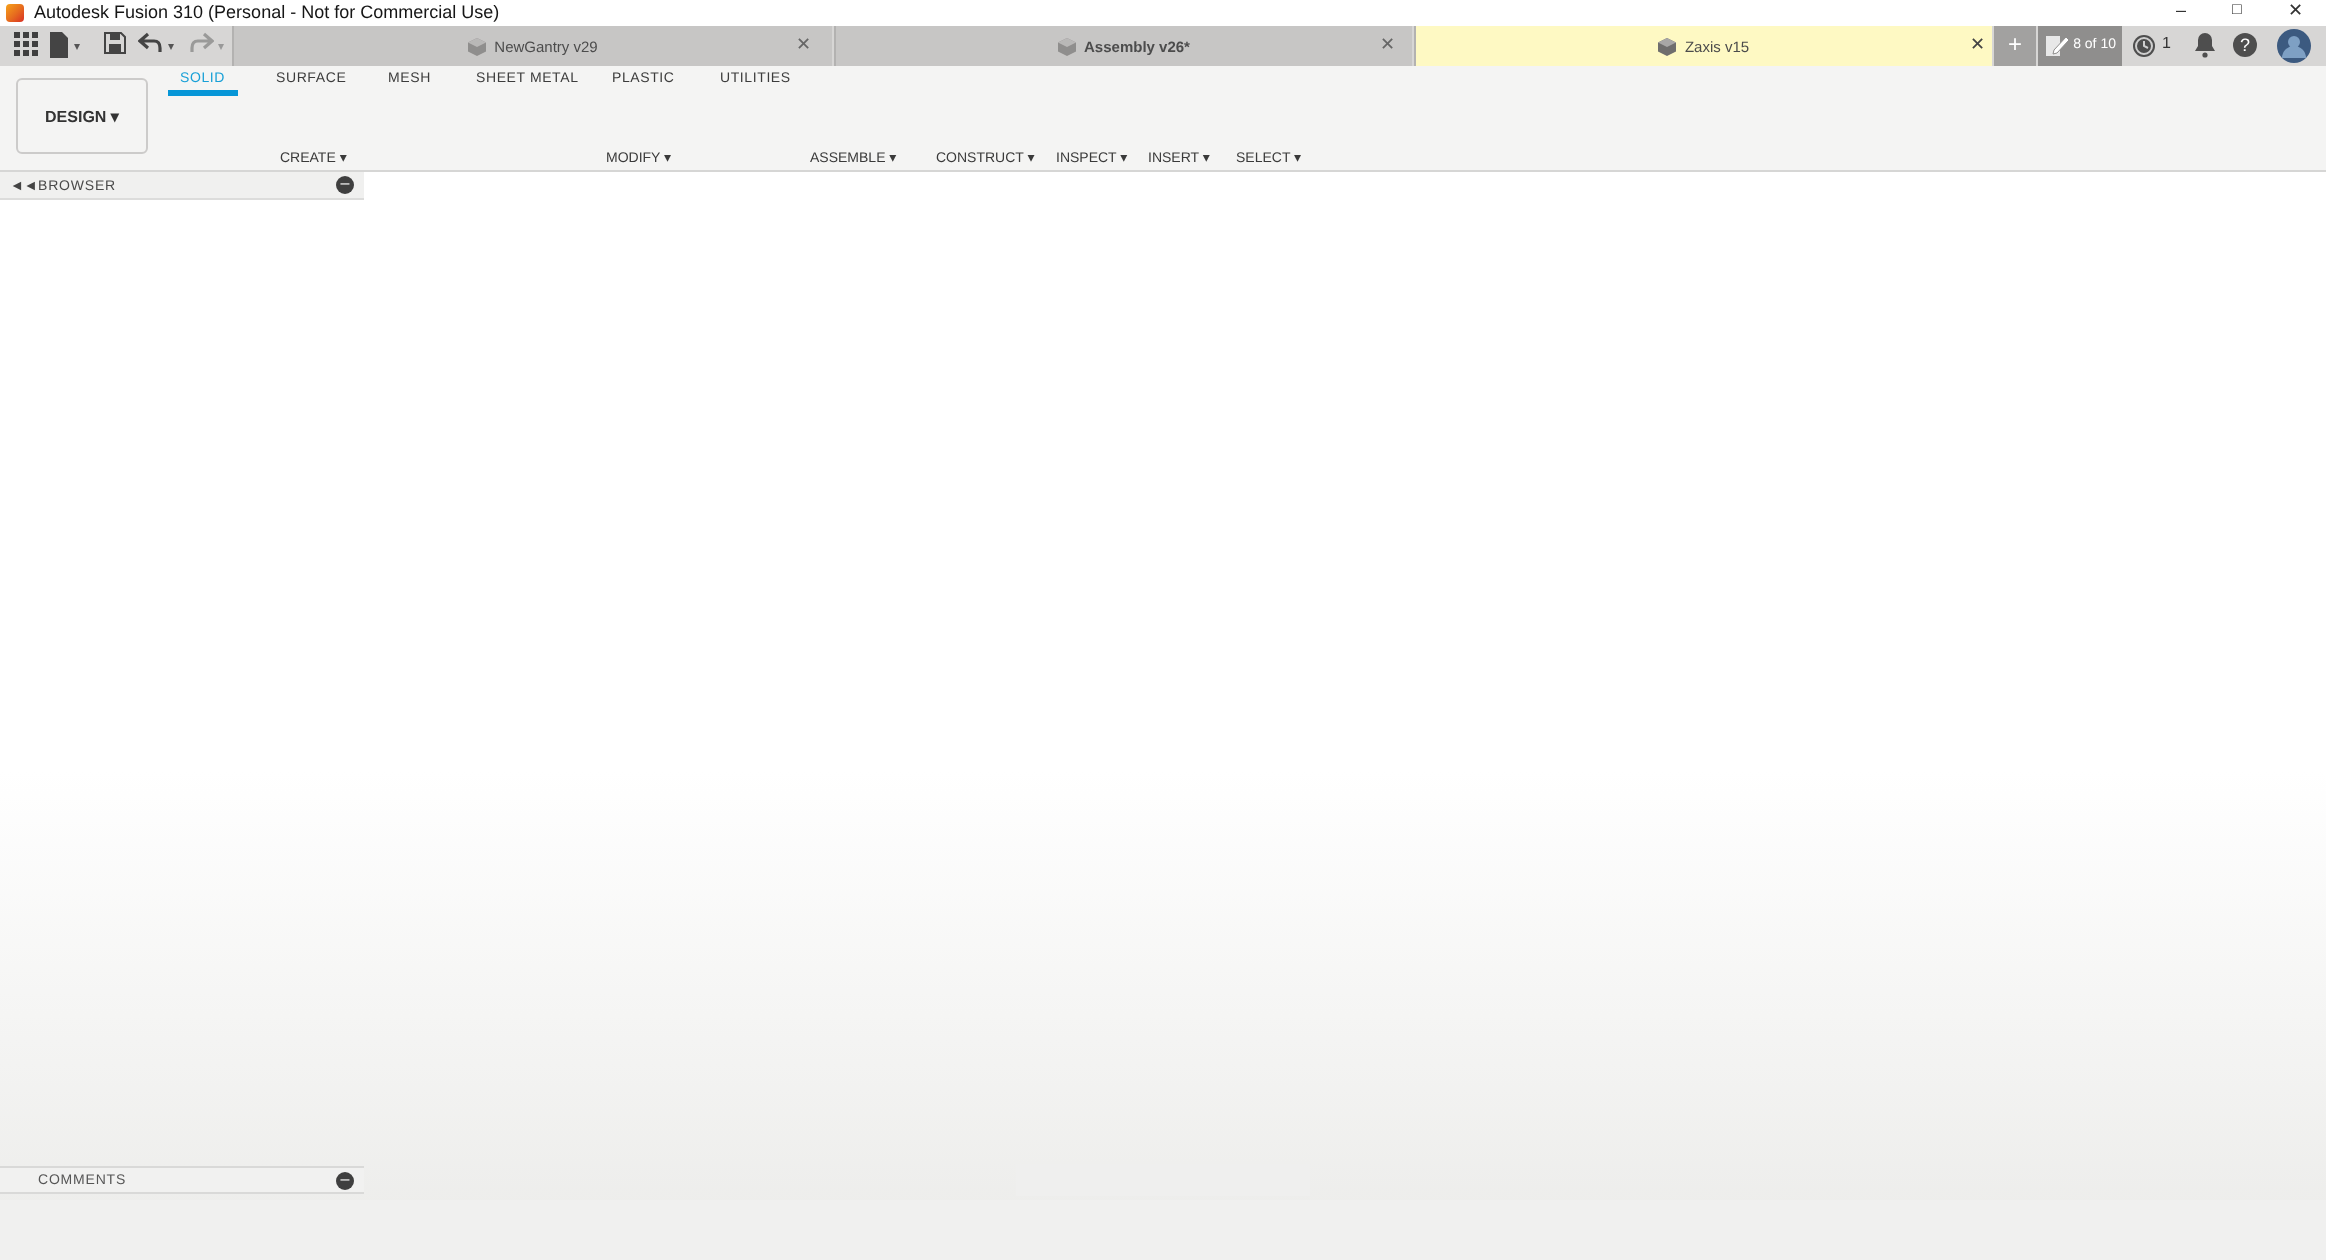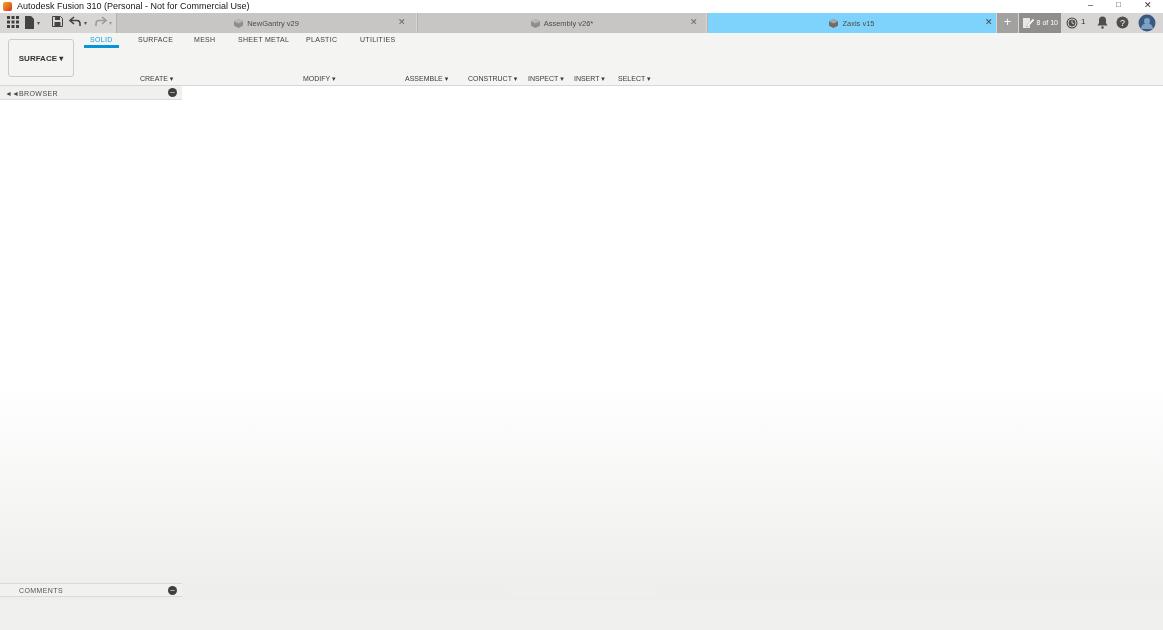--- a/index.html
+++ b/index.html
@@ -9,21 +9,21 @@
 
 #titlebar { position:absolute; left:0; top:0; width:1163px; height:13px; background:#fff; }
 #titlebar .logo { position:absolute; left:3px; top:2px; width:9px; height:9px; background:linear-gradient(135deg,#f6a21a 0%,#e66a1f 55%,#d93025 100%); border-radius:2px; }
 #titlebar .ttext { position:absolute; left:17px; top:1px; font-size:9px; color:#161616; }
 #titlebar .wbtn { position:absolute; top:0px; font-size:9px; color:#333; }
 
 
 #qat { position:absolute; left:0; top:13px; width:1163px; height:20px; background:#d7d6d5; }
 .qicon { position:absolute; top:3px; }
 .tab { position:absolute; top:0; height:20px; background:#c7c6c5; border-left:1px solid #b3b2b1; display:flex; align-items:center; justify-content:center; font-size:7.5px; color:#4c4c4c; }
-.tab.active { background:#7dd3fc; }
+.tab.active { background:#fef9c3; }
 .tabx { position:absolute; top:4px; font-size:9px; color:#666; }
 .cubeicon { display:inline-block; width:9px; height:9px; margin-right:4px; }
 
 
 #ribbon { position:absolute; left:0; top:33px; width:1163px; height:53px; background:#f4f4f3; border-bottom:1px solid #d6d6d5; }
 #designbtn { position:absolute; left:8px; top:6px; width:66px; height:38px; border:1px solid #cccbca; border-radius:3px; background:#f4f4f3; font-size:8px; font-weight:bold; color:#333; text-align:center; line-height:38px; }
 .rtab { position:absolute; top:3px; font-size:7px; color:#3c3c3c; letter-spacing:0.3px; }
 .rtab.sel { color:#18a0d7; }
 #solidline { position:absolute; left:84px; top:12px; width:35px; height:2.5px; background:#0696d7; }
 .glabel { position:absolute; top:42px; font-size:7px; color:#3a3a3a; }
@@ -84,21 +84,21 @@
     <svg class="qicon" style="left:95px;" width="12" height="11" viewBox="0 0 12 11">
         <path d="M7 1 L11 4.5 L7 8 M11 4.5 H4 Q1 4.5 1 8 V10" fill="none" stroke="#9a9a99" stroke-width="1.6"></path>
       </svg>
     <div class="qicon" style="left:109px; top:6px; font-size:6px; color:#999;">▾</div>
 
     <div class="tab" style="left:116px; width:300px;"><svg class="cubeicon" viewBox="0 0 10 10">
           <path d="M5 0 L10 2.5 V7.5 L5 10 L0 7.5 V2.5 Z" fill="#8f8e8d"></path>
           <path d="M5 0 L10 2.5 L5 5 L0 2.5 Z" fill="#b9b8b7"></path>
         </svg>NewGantry v29</div>
     <div class="tabx" style="left:398px;">✕</div>
-    <div class="tab" style="left:417px; width:289px;"><svg class="cubeicon" viewBox="0 0 10 10">
+    <div class="tab" style="left:417px; width:289px;font-weight:bold;"><svg class="cubeicon" viewBox="0 0 10 10">
           <path d="M5 0 L10 2.5 V7.5 L5 10 L0 7.5 V2.5 Z" fill="#8f8e8d"></path>
           <path d="M5 0 L10 2.5 L5 5 L0 2.5 Z" fill="#b9b8b7"></path>
         </svg>Assembly v26*</div>
     <div class="tabx" style="left:690px;">✕</div>
     <div class="tab active" style="left:707px; width:289px;"><svg class="cubeicon" viewBox="0 0 10 10">
           <path d="M5 0 L10 2.5 V7.5 L5 10 L0 7.5 V2.5 Z" fill="#6f6e6d"></path>
           <path d="M5 0 L10 2.5 L5 5 L0 2.5 Z" fill="#a8a7a6"></path>
         </svg>Zaxis v15</div>
     <div class="tabx" style="left:985px; color:#444;">✕</div>
 
@@ -123,21 +123,21 @@
         <text x="6.5" y="9.5" font-size="9" fill="#fff" text-anchor="middle" font-family="Liberation Sans">?</text>
       </svg>
     <svg class="qicon" style="left:1138px; top:1px;" width="18" height="18" viewBox="0 0 18 18">
         <circle cx="9" cy="9" r="8.5" fill="#3c5a80"></circle>
         <circle cx="9" cy="7" r="3" fill="#7ea0c4"></circle>
         <path d="M3 15 a6 6 0 0 1 12 0 z" fill="#7ea0c4"></path>
       </svg>
   </div>
 
   <div id="ribbon">
-    <div id="designbtn">SURFACE ▾</div>
+    <div id="designbtn">DESIGN ▾</div>
     <div class="rtab sel" style="left:90px;">SOLID</div>
     <div id="solidline"></div>
     <div class="rtab" style="left:138px;">SURFACE</div>
     <div class="rtab" style="left:194px;">MESH</div>
     <div class="rtab" style="left:238px;">SHEET METAL</div>
     <div class="rtab" style="left:306px;">PLASTIC</div>
     <div class="rtab" style="left:360px;">UTILITIES</div>
     <div class="glabel" style="left:140px;">CREATE ▾</div>
     <div class="glabel" style="left:303px;">MODIFY ▾</div>
     <div class="glabel" style="left:405px;">ASSEMBLE ▾</div>

